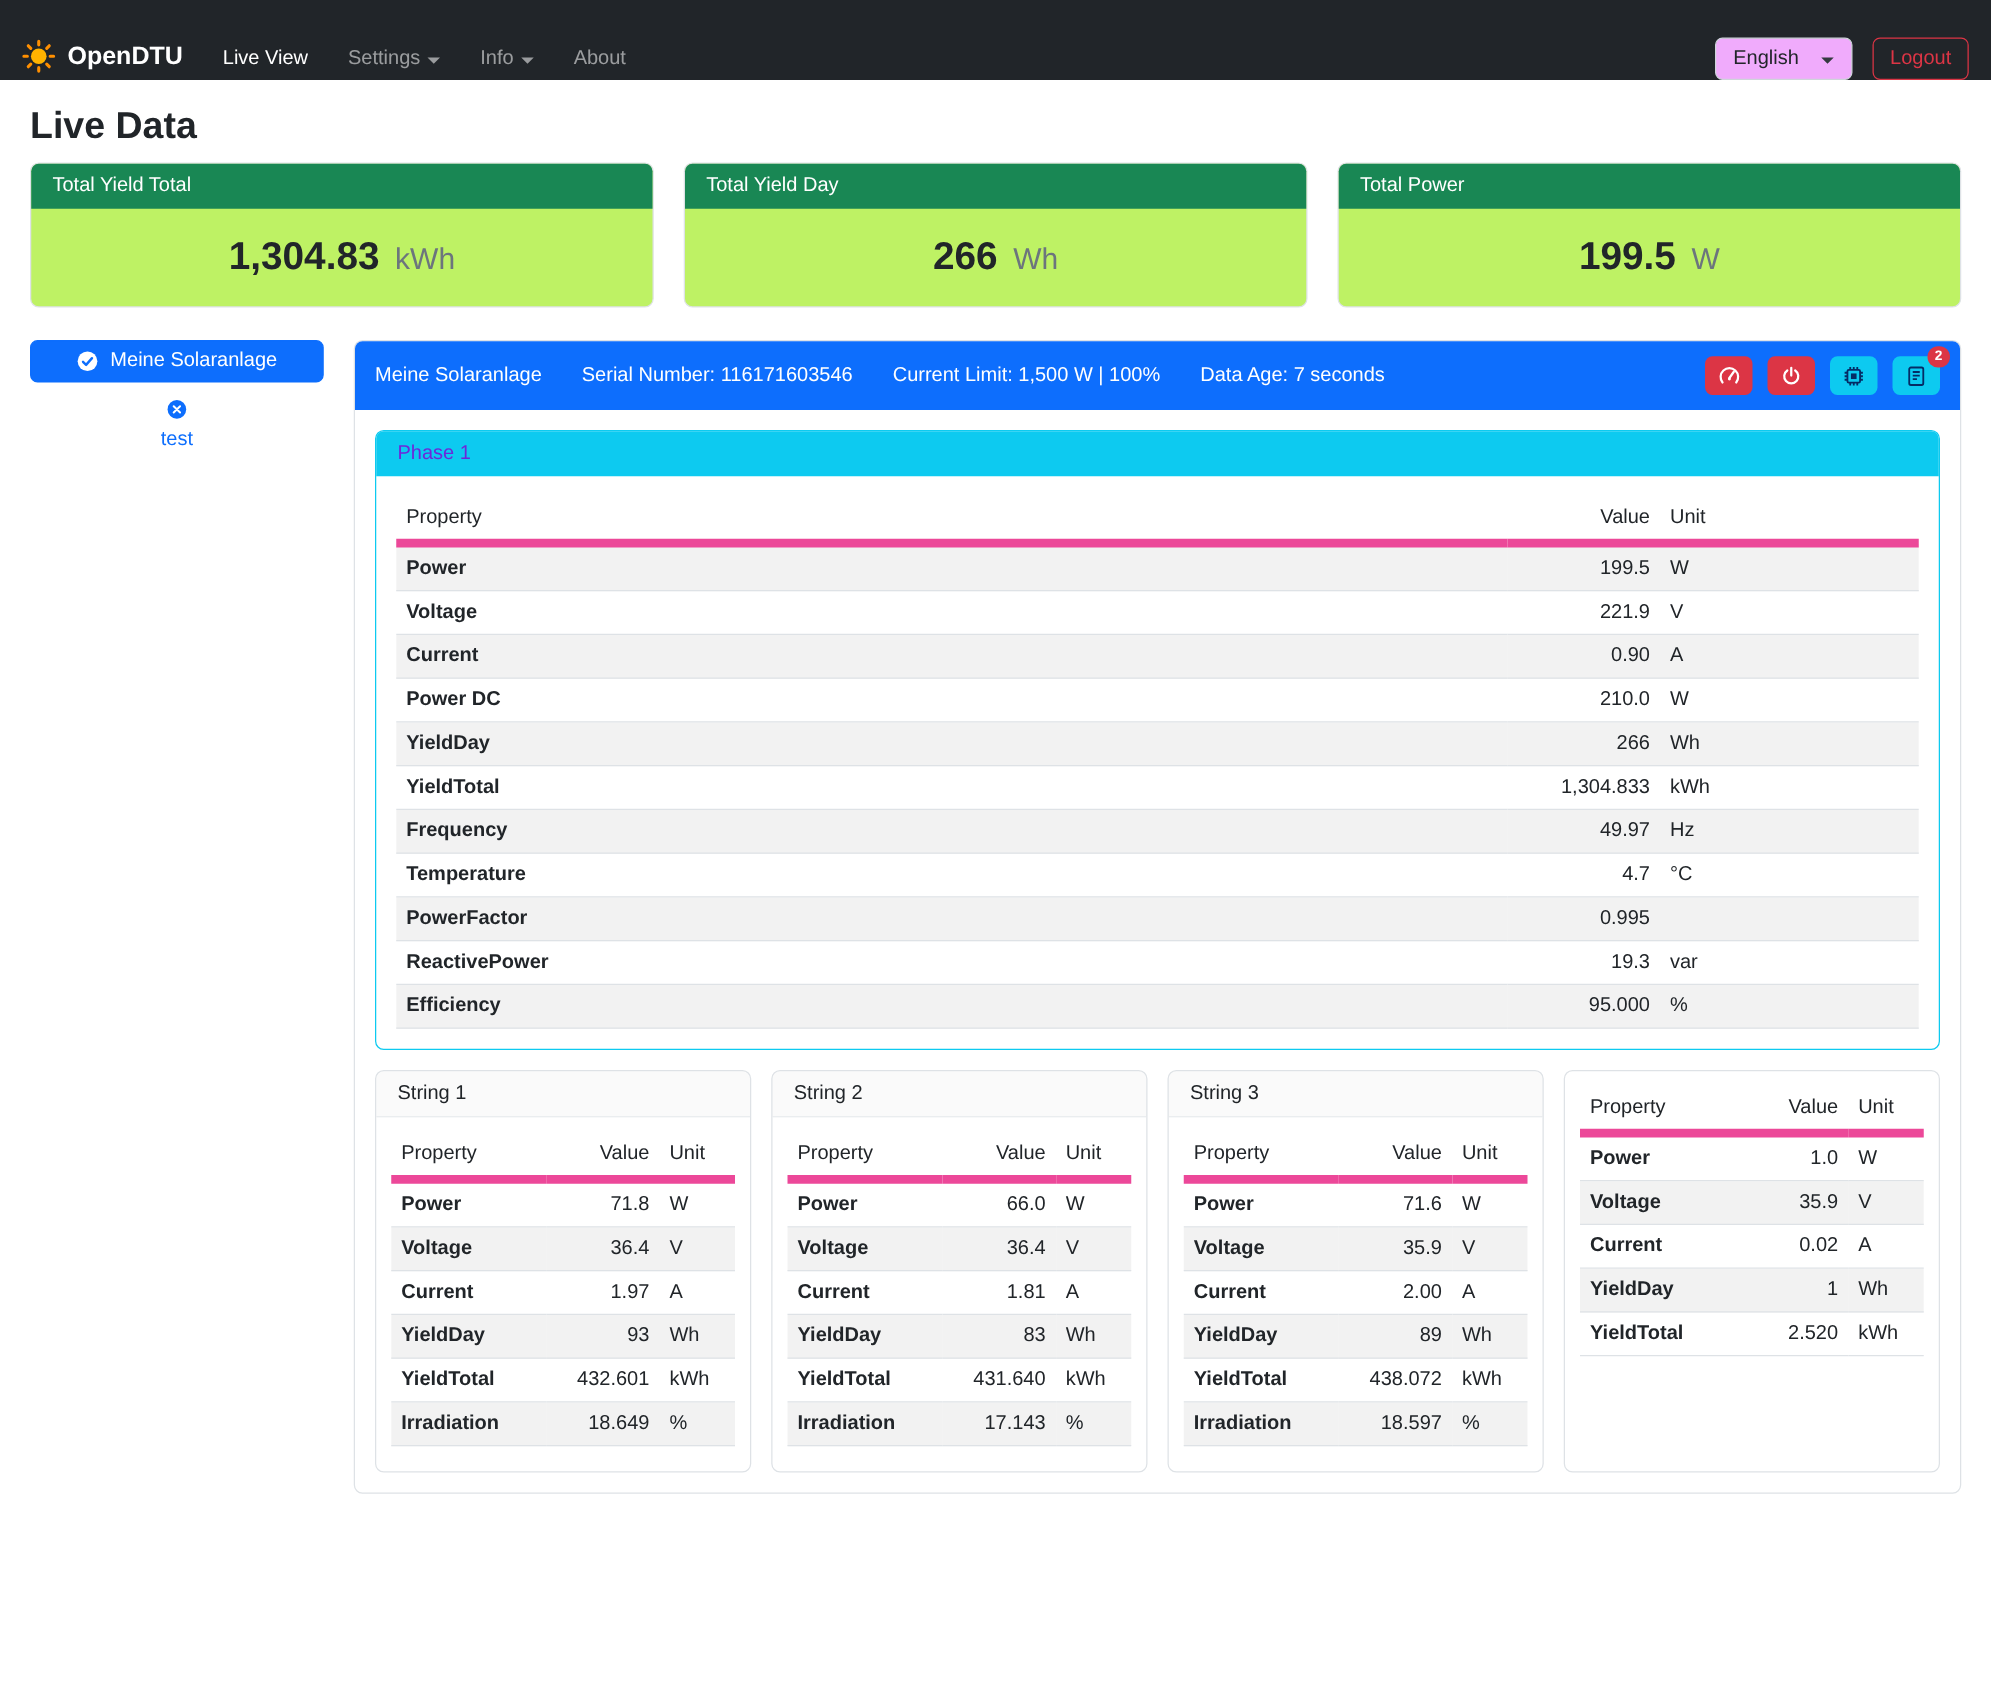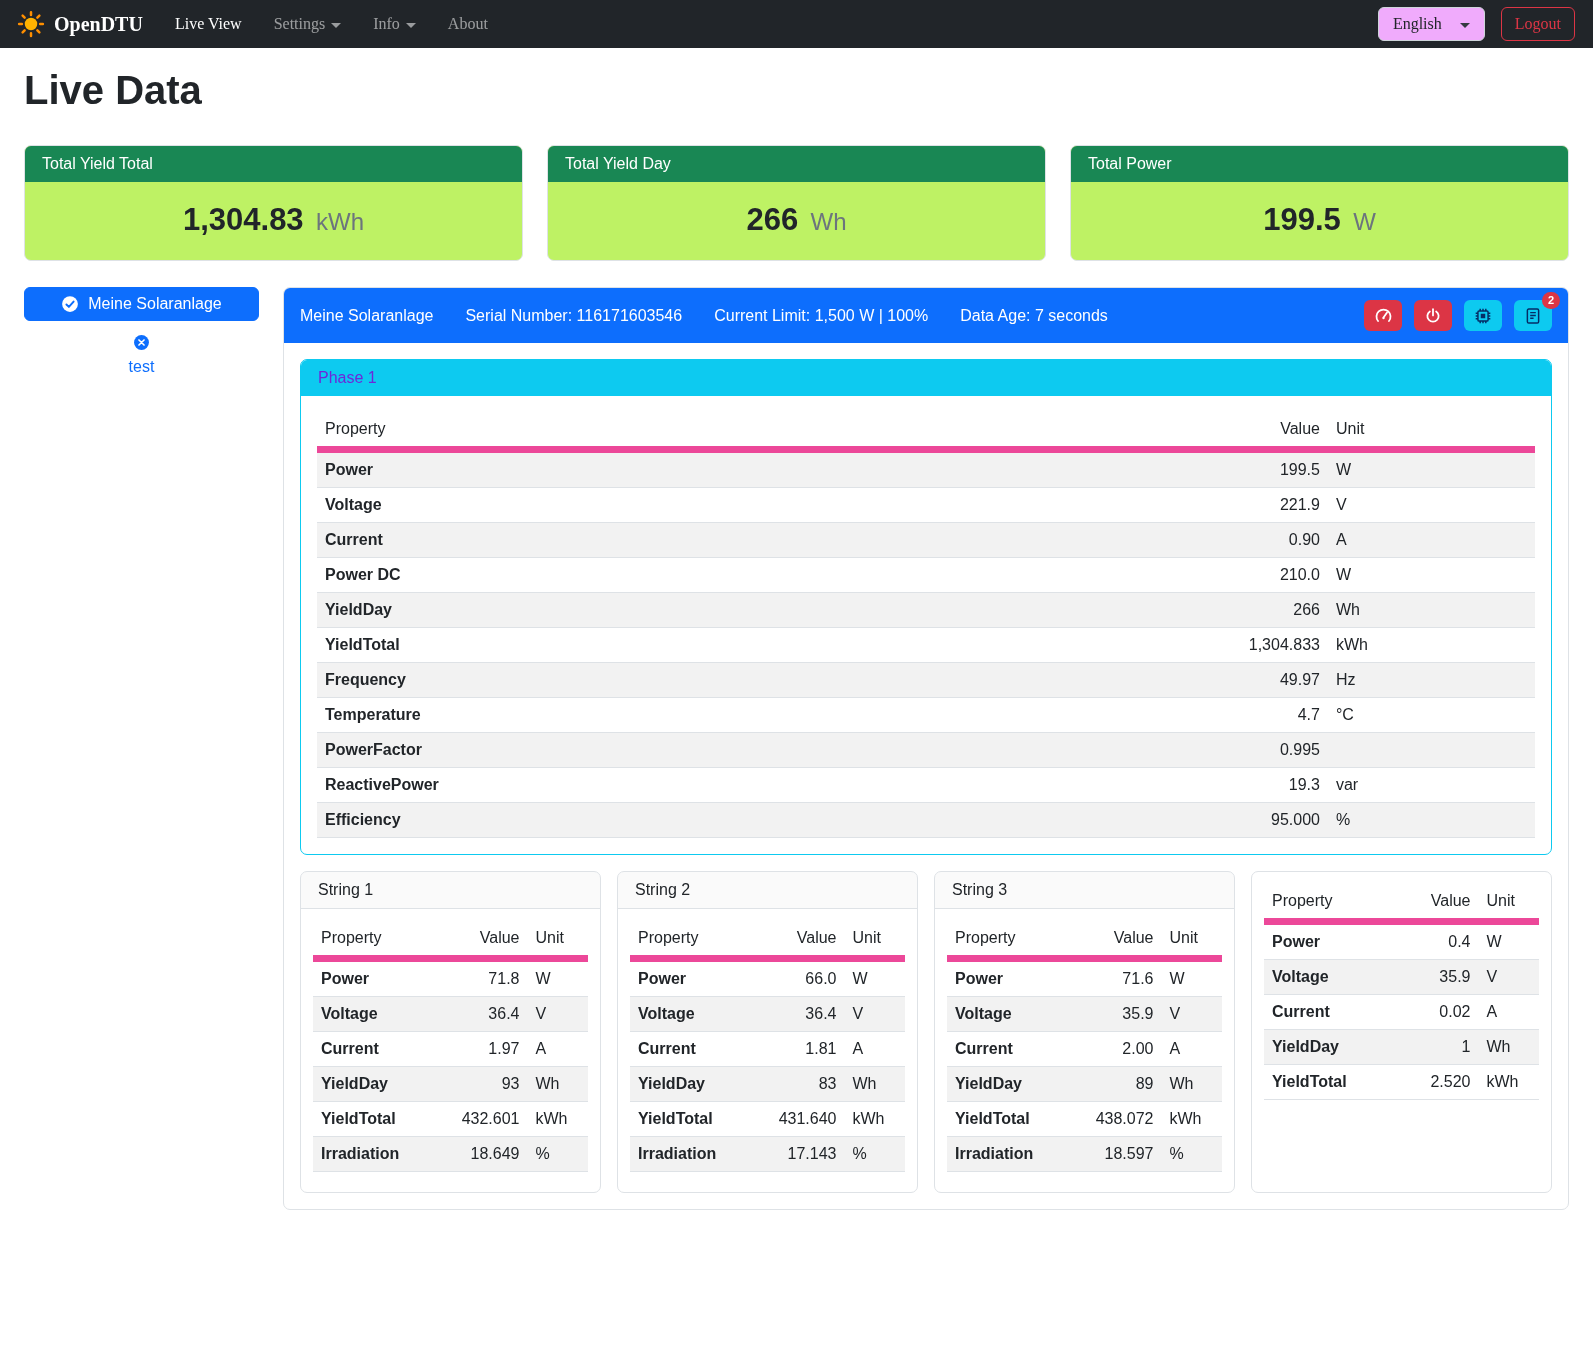--- a/index.html
+++ b/index.html
@@ -7,25 +7,24 @@
   body {
     font-family: "Liberation Sans", "DejaVu Sans", sans-serif;
     font-size: 16px;
     color: #212529;
     min-width: 1593px;
   }
 
   
   .navbar {
     background: #212529;
-    height: 48px;
-    display: flex;
-    align-items: center;
+    height: 64px;
+    display: flex;
+    align-items: flex-end;
     padding: 0 12px;
-    font-family: Liberation Serif, serif;
   }
   .brand {
     display: flex;
     align-items: center;
     gap: 8px;
     color: #fff;
     font-size: 20px;
     font-weight: 600;
     padding: 4px 8px 4px 4px;
     cursor: pointer;
@@ -68,23 +67,23 @@
     border-radius: 6px;
     padding: 7px 13px;
     font-size: 16px;
     font-family: inherit;
     cursor: pointer;
   }
 
   
   .container { padding: 0 24px 24px 24px; }
   h1.page-title {
-    font-size: 40px;
+    font-size: 30px;
     font-weight: 700;
-    margin: 20px 0 32px 0;
+    margin: 20px 0 12px 0;
   }
 
   
   .summary-row {
     display: grid;
     grid-template-columns: repeat(3, 1fr);
     gap: 24px;
     margin-bottom: 26px;
   }
   .card {
@@ -573,21 +572,21 @@
                 <thead>
                   <tr>
                     <th class="th-property">Property</th>
                     <th class="th-value">Value</th>
                     <th class="th-unit">Unit</th>
                   </tr>
                 </thead>
                 <tbody>
                     <tr>
                       <td class="cell-property">Power</td>
-                      <td class="cell-value">0.4</td>
+                      <td class="cell-value">1.0</td>
                       <td class="cell-unit">W</td>
                     </tr>
                     <tr>
                       <td class="cell-property">Voltage</td>
                       <td class="cell-value">35.9</td>
                       <td class="cell-unit">V</td>
                     </tr>
                     <tr>
                       <td class="cell-property">Current</td>
                       <td class="cell-value">0.02</td>

